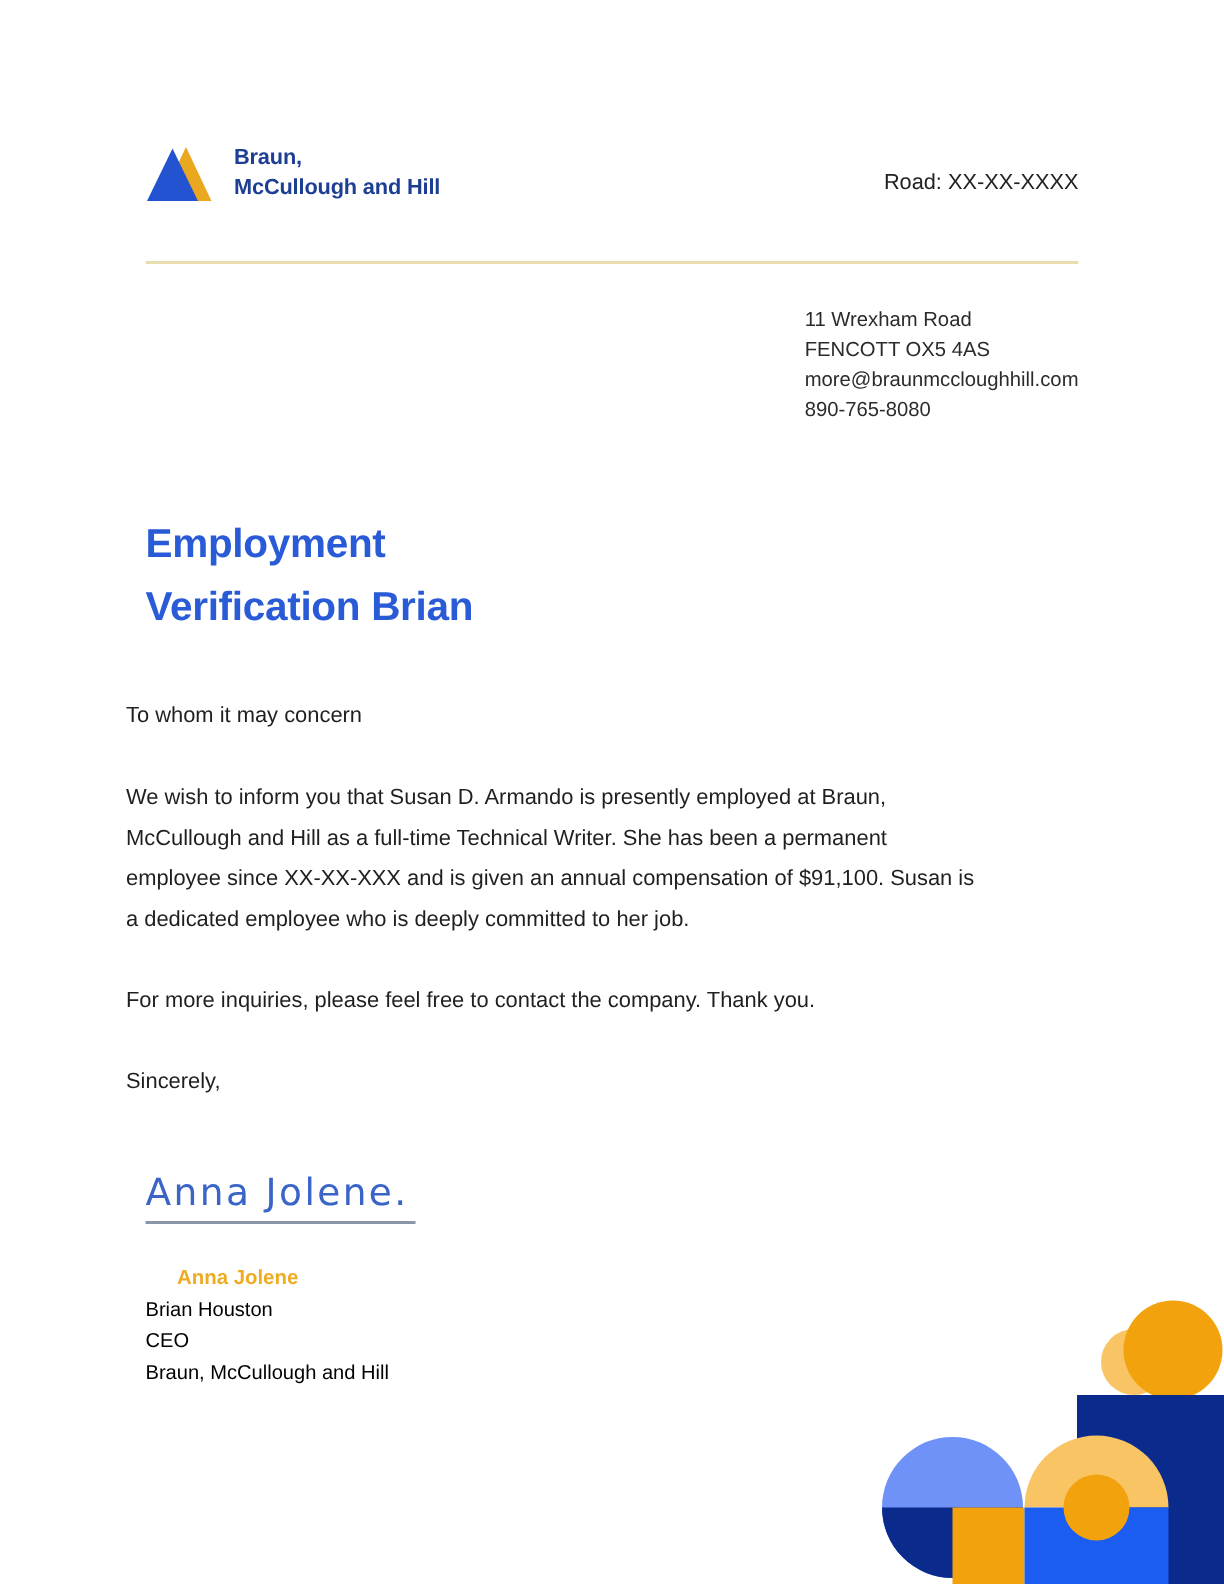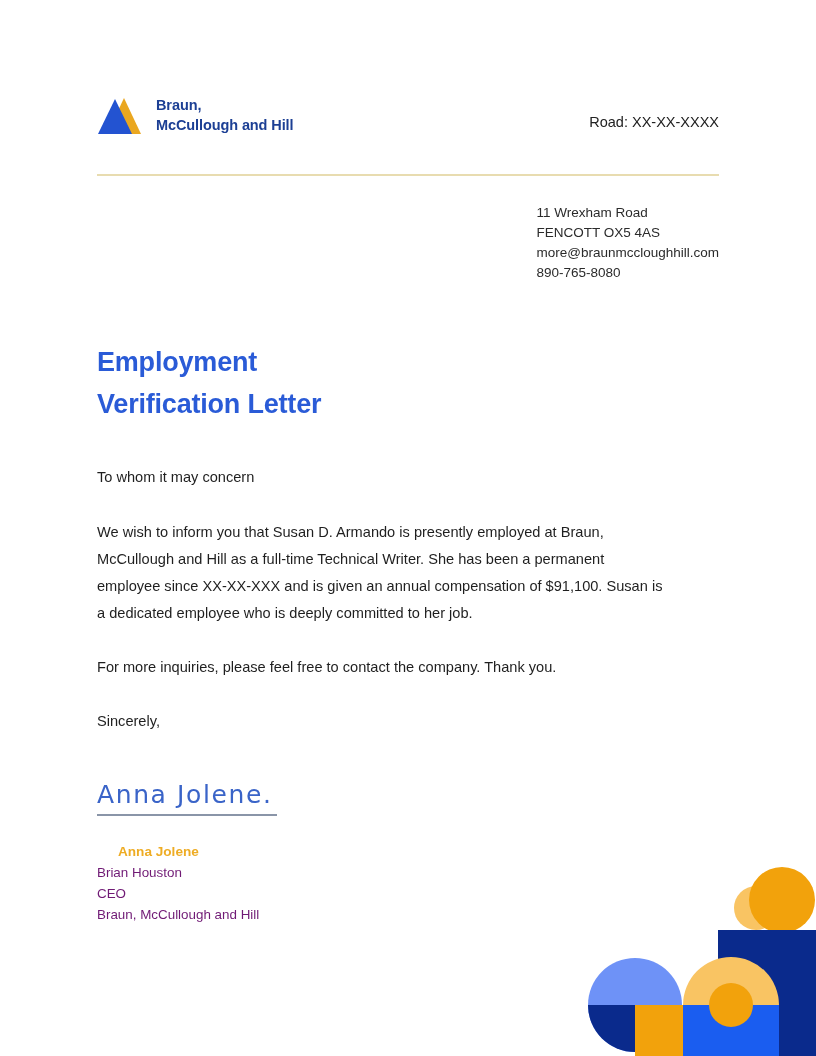--- a/index.html
+++ b/index.html
@@ -110,21 +110,21 @@
     font-weight: bold;
     line-height: 42px;
     color: #2a5bd7;
     letter-spacing: -0.2px;
     white-space: pre-line;
   }
 
   
   .body-text {
     position: absolute;
-    left: 97px;
+    left: 84px;
     top: 464px;
     width: 570px;
     font-size: 14.6px;
     line-height: 27px;
     color: #1f1f1f;
   }
   .body-text p { margin: 0; }
   .body-text .gap-sm { height: 28px; }
   .body-text .gap-md { height: 27px; }
 
@@ -154,21 +154,21 @@
     top: 841px;
     font-size: 13.4px;
     line-height: 21px;
   }
   .sig-names .accent {
     color: #eeac24;
     font-weight: bold;
     font-size: 13.6px;
     margin-left: 21px;
   }
-  .sig-names .plain { color: #701a75; }
+  .sig-names .plain { color: #000000; }
 
   
   .decor {
     position: absolute;
     left: 560px;
     top: 860px;
     width: 256px;
     height: 196px;
     overflow: hidden;
   }
@@ -194,21 +194,21 @@
   <div class="divider"></div>
 
   <div class="address">
     <div>11 Wrexham Road</div>
     <div>FENCOTT OX5 4AS</div>
     <div>more@braunmccloughhill.com</div>
     <div>890-765-8080</div>
   </div>
 
   <div class="title">Employment
-Verification Letter</div>
+Verification Brian</div>
 
   <div class="body-text">
     <p>To whom it may concern</p>
     <div class="gap-sm"></div>
     <p>We wish to inform you that Susan D. Armando is presently employed at Braun, McCullough and Hill as a full-time Technical Writer. She has been a permanent employee since XX-XX-XXX and is given an annual compensation of $91,100. Susan is a dedicated employee who is deeply committed to her job.</p>
     <div class="gap-md"></div>
     <p>For more inquiries, please feel free to contact the company. Thank you.</p>
     <div class="gap-md"></div>
     <p>Sincerely,</p>
   </div>

